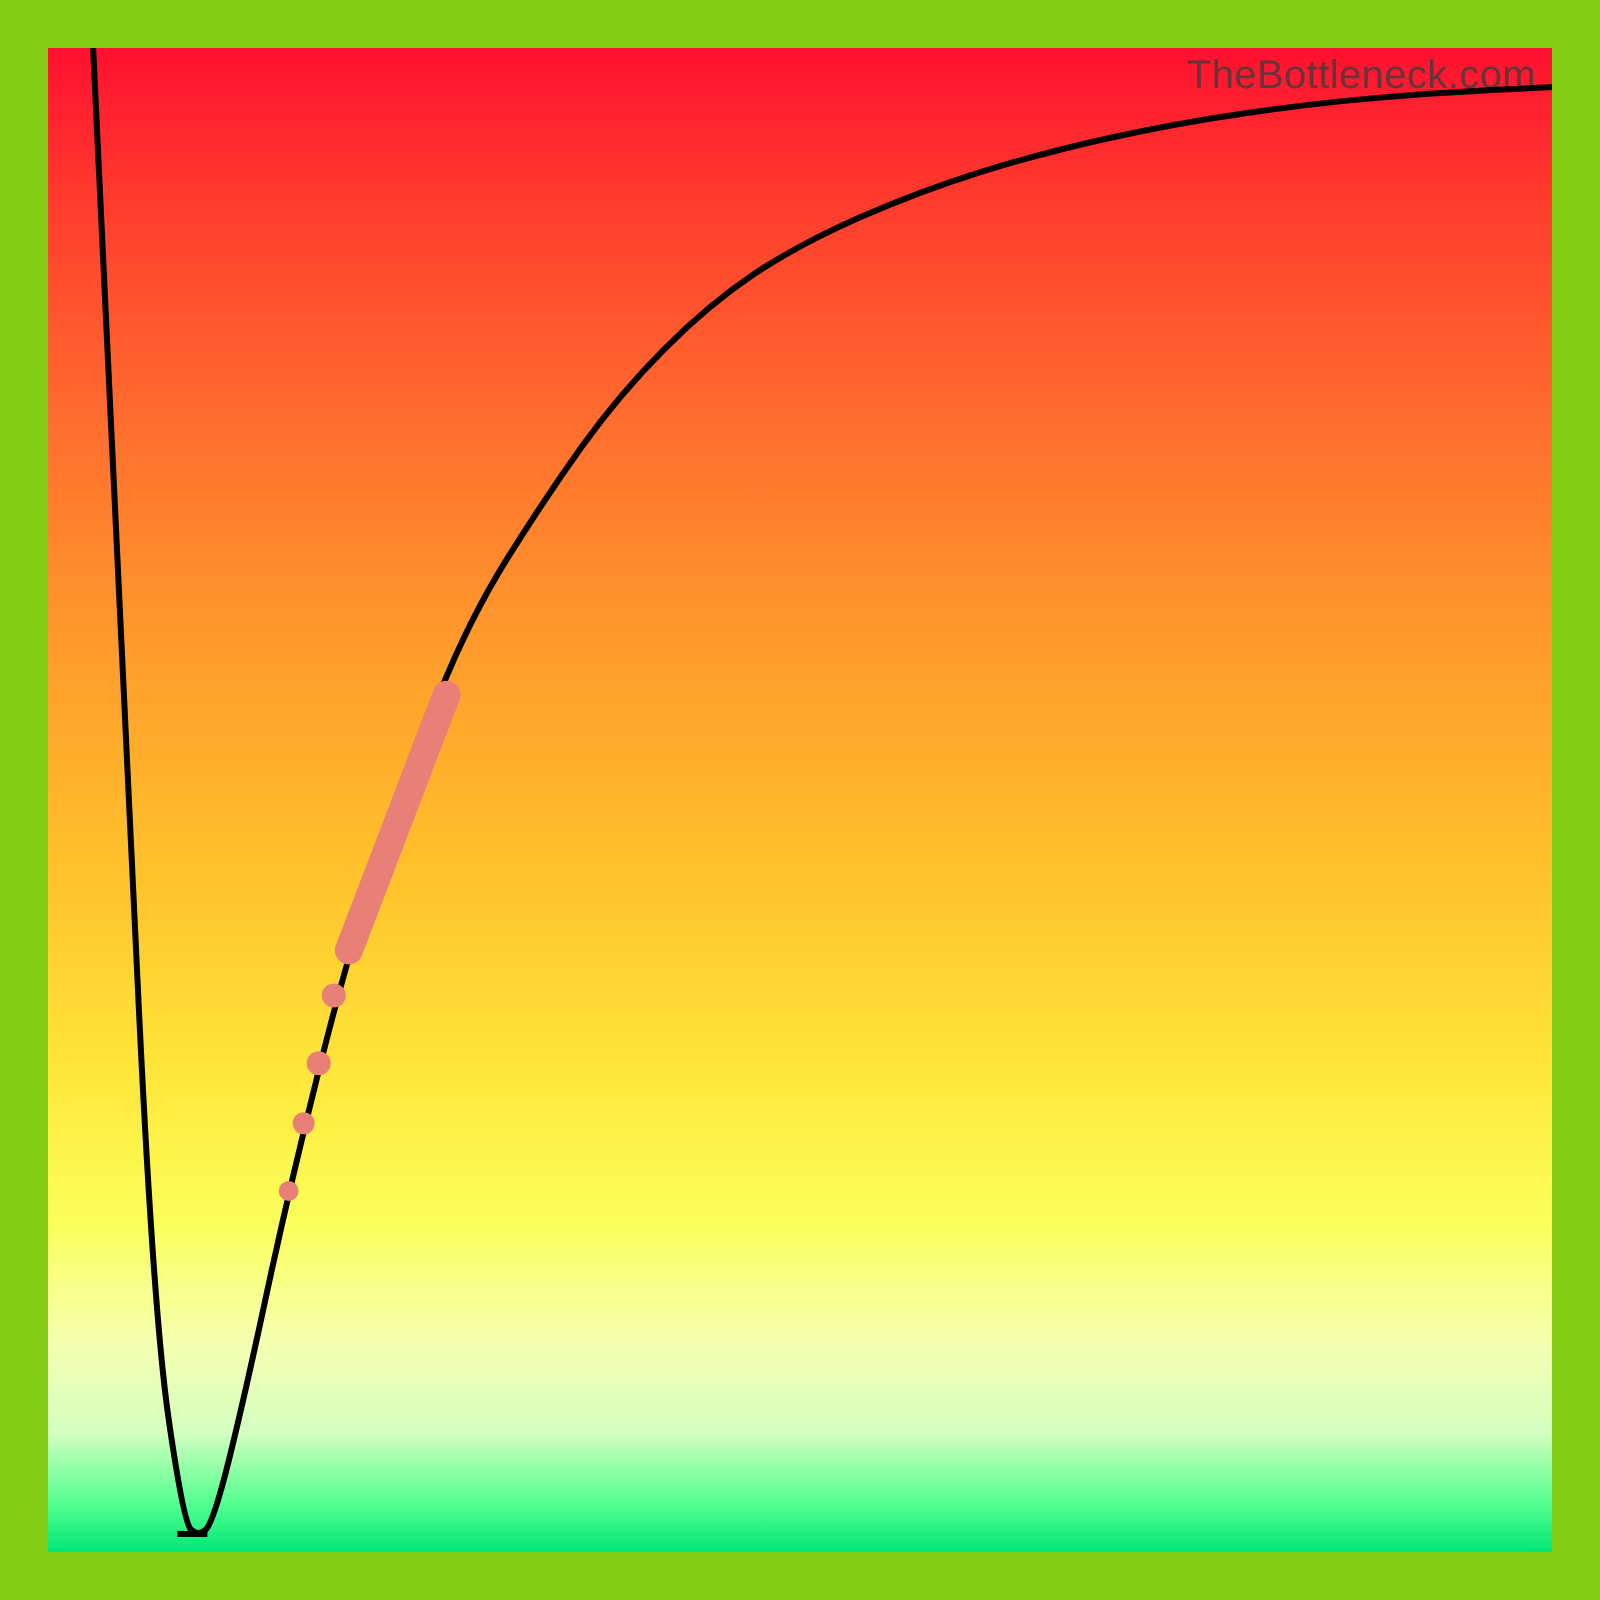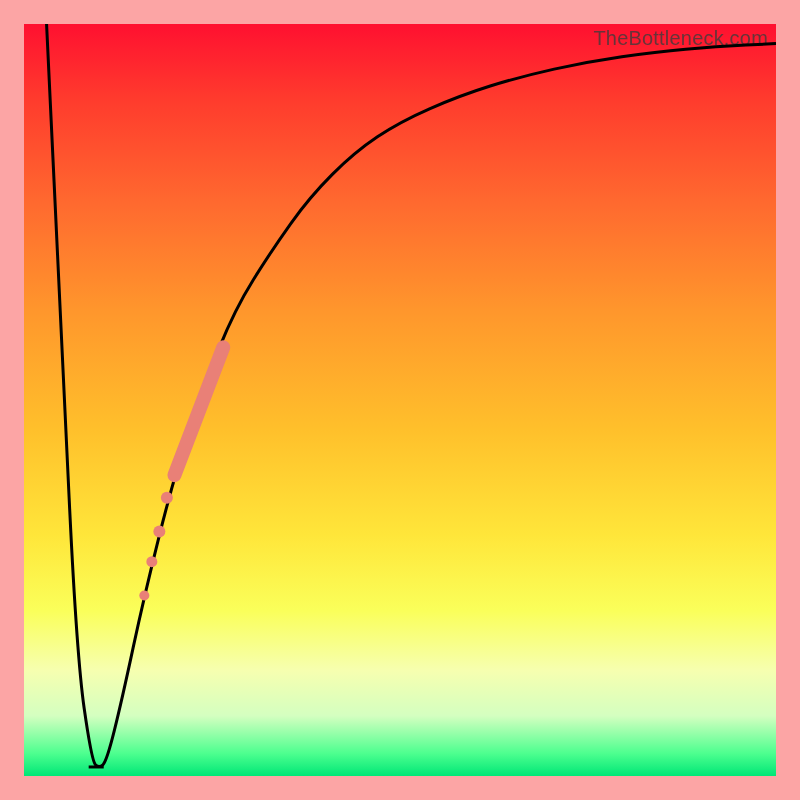--- a/index.html
+++ b/index.html
@@ -1,16 +1,16 @@
 <!DOCTYPE html>
 <html><head>
 <meta charset="utf-8">
 <style>
   html,body{margin:0;padding:0;width:800px;height:800px;overflow:hidden;background:#fff}
-  .frame{position:relative;width:800px;height:800px;background:#fca5a5}
+  .frame{position:relative;width:800px;height:800px;background:#84cc16}
   
   .plot{position:absolute;left:24px;top:24px;width:752px;height:752px;overflow:hidden}
   .gradient{position:absolute;inset:0;
     background:linear-gradient(to bottom,
       #ff1030 0%,
       #ff3b2d 10%,
       #ff6a2f 24%,
       #ff962c 38%,
       #ffc02b 54%,
       #ffe63a 68%,

